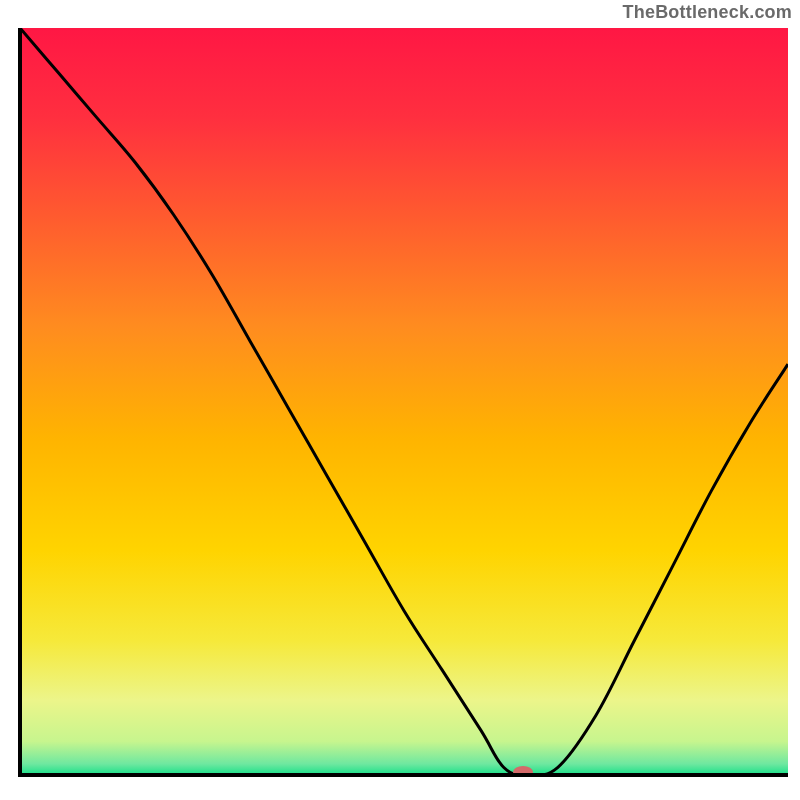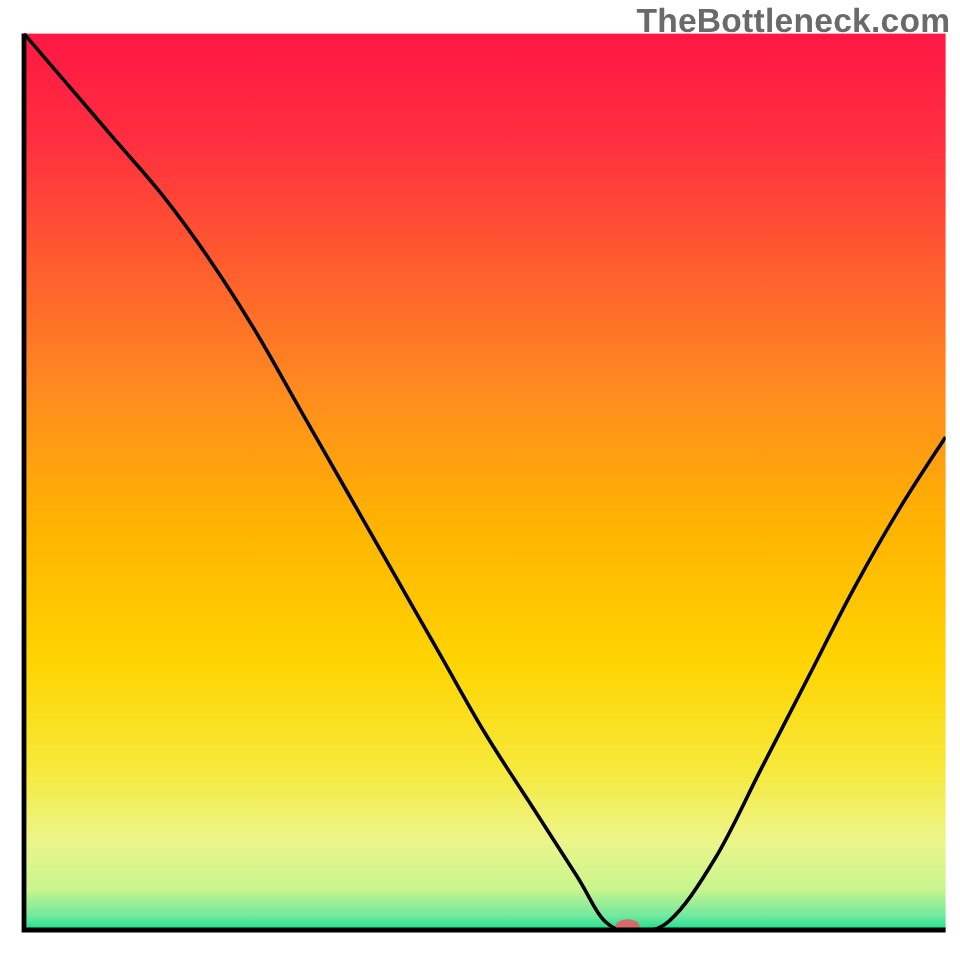--- a/index.html
+++ b/index.html
@@ -13,21 +13,21 @@
   }
   .container {
     position: relative;
     width: 800px;
     height: 800px;
   }
   .watermark {
     position: absolute;
     top: 2px;
     right: 8px;
-    font-size: 28px;
+    font-size: 18px;
     font-weight: 600;
     color: #6a6a6a;
     letter-spacing: 0.2px;
     z-index: 10;
   }
   svg {
     display: block;
   }
 </style>
 </head>

